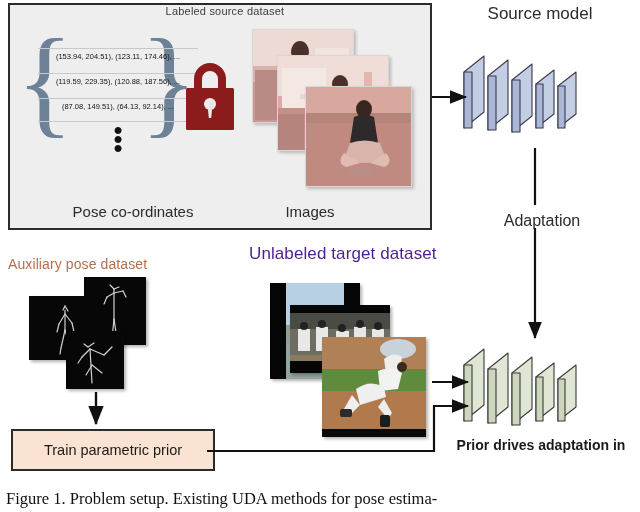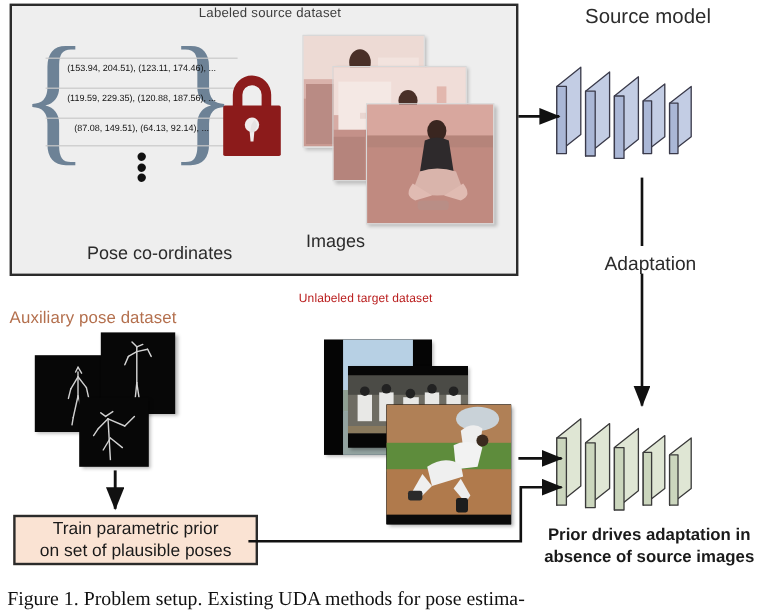--- a/index.html
+++ b/index.html
@@ -8,21 +8,21 @@
 
   .abs{position:absolute;}
 
   
   #source-panel{left:8px;top:3px;width:424px;height:227px;
     background:#eeeeee;border:2px solid #2b2b2b;box-sizing:border-box;}
   #source-title{left:95px;top:5px;width:260px;text-align:center;
     font-size:11px;color:#3d3d3d;letter-spacing:.2px;}
   #pose-col-label{left:48px;top:203px;width:170px;text-align:center;
     font-size:15px;color:#2b2b2b;}
-  #images-col-label{left:255px;top:193px;width:110px;text-align:left;
+  #images-col-label{left:255px;top:203px;width:110px;text-align:center;
     font-size:15px;color:#2b2b2b;}
 
   
   .brace{font-size:120px;color:#6d8296;font-family:"Liberation Serif",serif;
     line-height:1;font-weight:300;}
   #brace-left{left:16px;top:22px;}
   #brace-right{left:140px;top:22px;transform:scaleX(-1);}
 
   
   .coord-row{left:38px;width:160px;font-size:7.5px;color:#111;
@@ -60,22 +60,22 @@
   #poseimg-1{left:84px;top:277px;width:62px;height:68px;}
   #poseimg-2{left:66px;top:331px;width:58px;height:58px;}
 
   
   #prior-box{left:11px;top:429px;width:204px;height:42px;
     background:#fae3d3;border:2px solid #2b2b2b;box-sizing:border-box;
     display:flex;flex-direction:column;align-items:center;justify-content:center;
     font-size:14.5px;color:#1a1a1a;line-height:1.25;}
 
   
-  #target-title{left:249px;top:244px;width:225px;font-size:10px;
-    color:#b91c1c;letter-spacing:.1px;}
+  #target-title{left:249px;top:244px;width:225px;font-size:17px;
+    color:#4c1d95;letter-spacing:.1px;}
   .tgtimg{box-shadow:2px 2px 3px rgba(0,0,0,.3);background:#000;}
   #tgtimg-0{left:270px;top:283px;width:90px;height:96px;}
   #tgtimg-1{left:290px;top:305px;width:100px;height:68px;}
   #tgtimg-2{left:322px;top:337px;width:104px;height:100px;}
 
   
   #target-net{left:460px;top:345px;width:130px;height:92px;}
   #target-caption{left:443px;top:437px;width:196px;text-align:center;
     font-size:14px;color:#1a1a1a;line-height:1.25;font-weight:bold;}
 
@@ -238,21 +238,20 @@
       <path d="M38 24 l8 -8"></path>
         <path d="M16 26 l-4 6"></path>
       <path d="M26 34 l10 8"></path>
         <path d="M26 34 l-6 10"></path>
     </g>
   </svg>
 </div>
 
 <div class="abs" id="prior-box">
   <span>Train parametric prior</span>
-  <span>on set of plausible poses</span>
 </div>
 
 <div class="abs" id="target-title">Unlabeled target dataset</div>
 
 <div class="abs tgtimg" id="tgtimg-0">
   <svg width="90" height="96" viewBox="0 0 90 96" preserveAspectRatio="none">
     <rect width="90" height="96" fill="#050505"></rect>
     <rect x="16" y="0" width="58" height="96" fill="#9fb8cd"></rect>
     <rect x="16" y="0" width="58" height="42" fill="#b7d0e4"></rect>
     <rect x="16" y="42" width="58" height="18" fill="#8f9f92"></rect>
@@ -325,21 +324,20 @@
       <g>
         <polygon points="98,34 116,20 116,62 98,76" fill="#dfe6d4"></polygon>
         <polygon points="98,34 105,34 105,76 98,76" fill="#cbd6bd"></polygon>
       </g>
     </g>
   </svg>
 </div>
 
 <div class="abs" id="target-caption">
   <div>Prior drives adaptation in</div>
-  <div>absence of source images</div>
 </div>
 
 <svg class="abs" id="connectors">
   <defs>
     <marker id="ah" markerWidth="9" markerHeight="9" refX="7.5" refY="3.2" orient="auto" markerUnits="strokeWidth">
       <path d="M0,0 L8,3.2 L0,6.4 z" fill="#111"></path>
     </marker>
   </defs>
 
   <line x1="432" y1="97" x2="466" y2="97" stroke="#111" stroke-width="2.2" marker-end="url(#ah)"></line>

